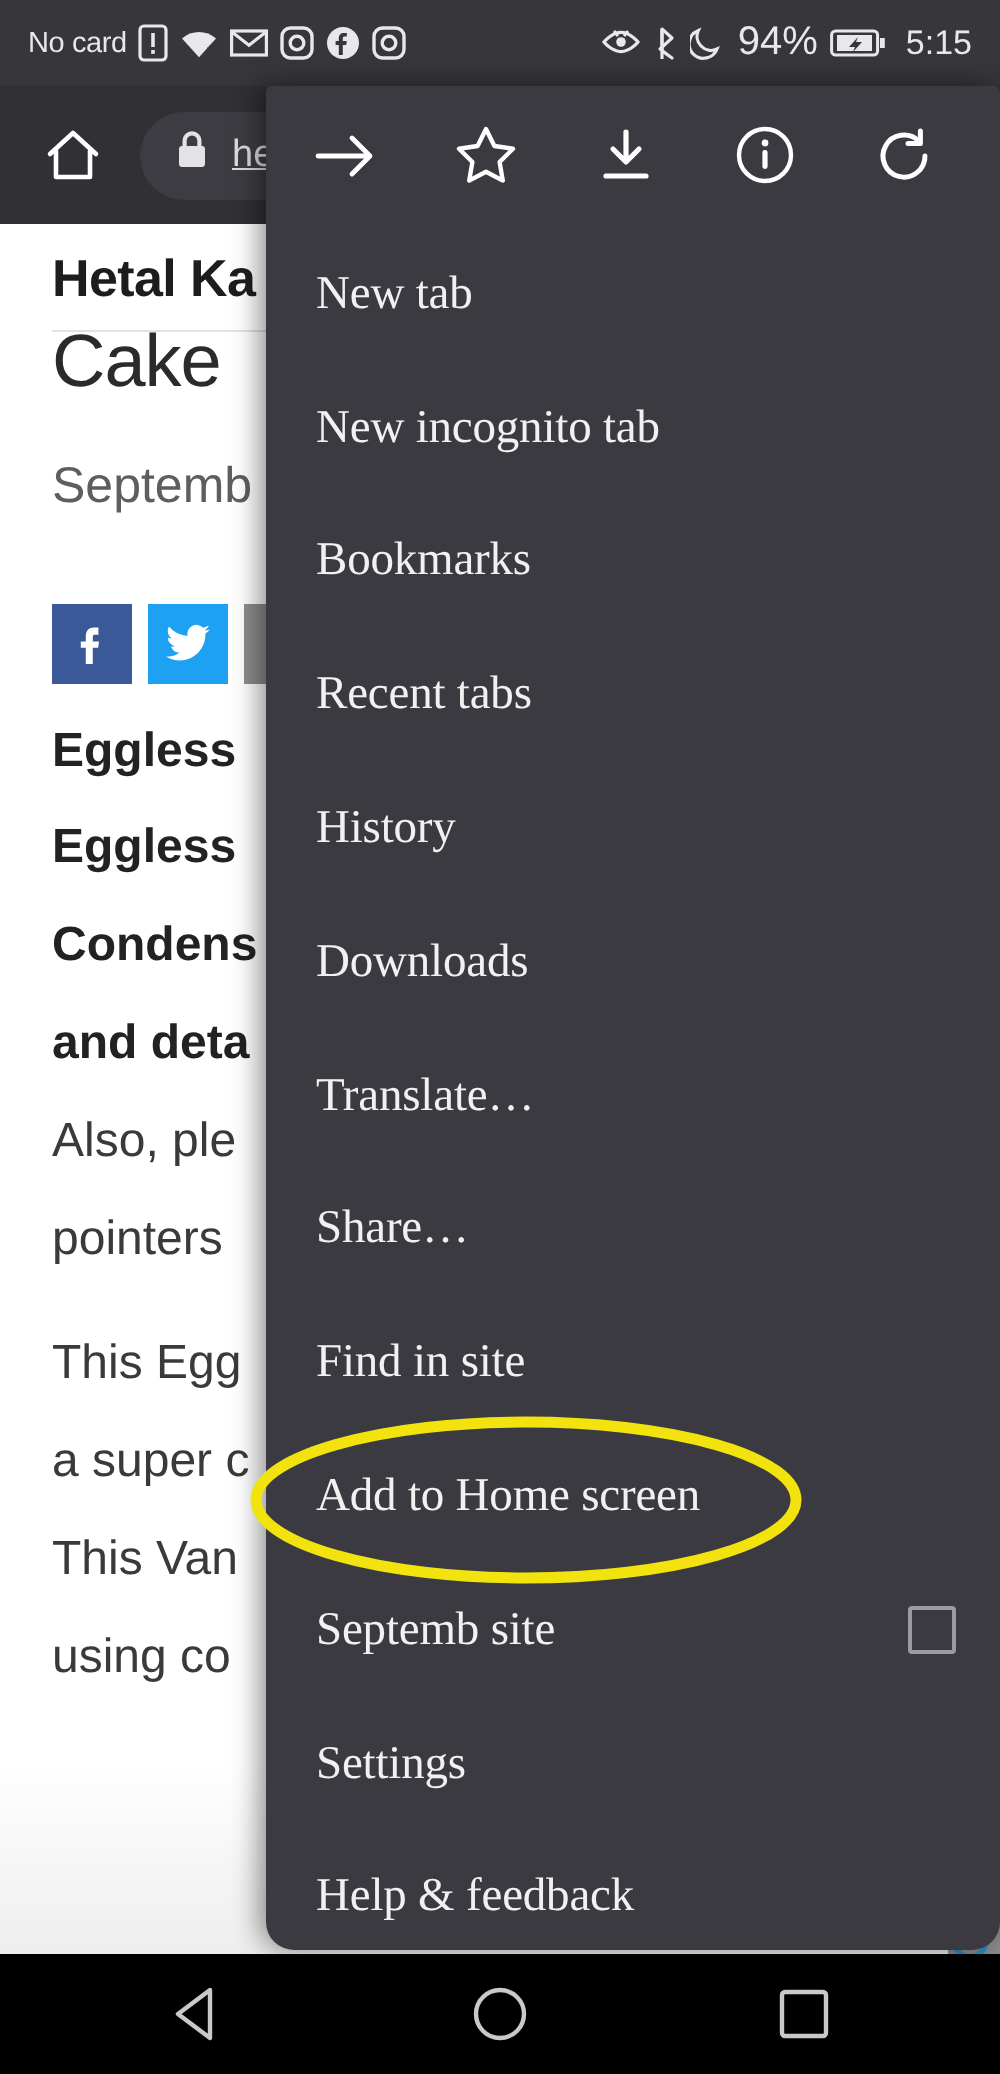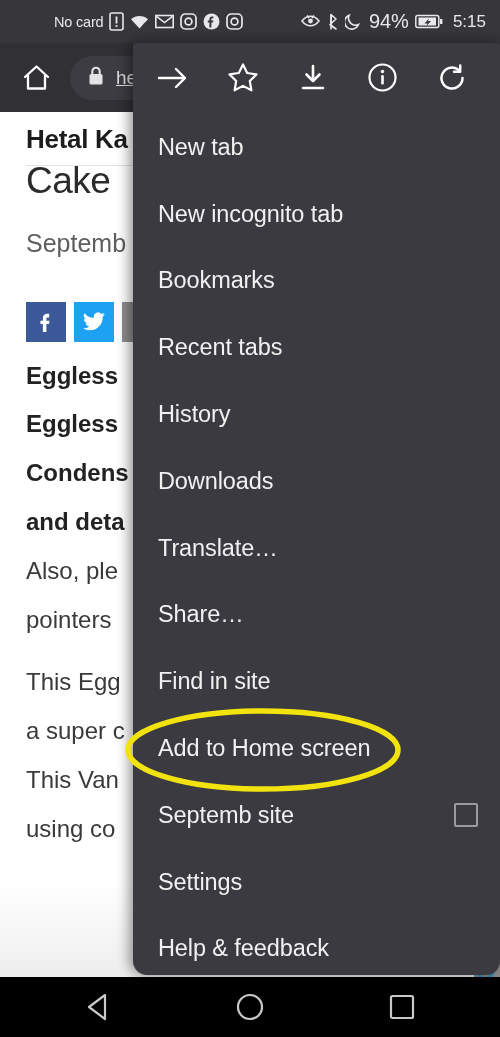--- a/index.html
+++ b/index.html
@@ -32,21 +32,20 @@
     align-items: center;
     justify-content: space-between;
     padding: 0 14px;
     box-sizing: border-box;
     color: #e8e8ea;
   }
   .sb-left, .sb-right {
     display: flex;
     align-items: center;
     gap: 6px;
-    margin-left: 40px;
   }
   .sb-text {
     font-size: 14.5px;
     letter-spacing: -0.2px;
     white-space: nowrap;
   }
   .sb-ico { display: inline-flex; align-items: center; }
   .sb-ico svg { display: block; }
   .battery-pct { font-size: 20px; margin-left: 2px; }
   .clock { font-size: 17px; margin-left: 4px; letter-spacing: 0px; }
@@ -175,20 +174,21 @@
   
   #menu {
     position: absolute;
     left: 133px; top: 43px;
     width: 367px;
     height: 932px;
     background: #3a3a40;
     border-radius: 3px 3px 14px 14px;
     box-shadow: -3px 0 14px rgba(0,0,0,0.45);
     overflow: hidden;
+    font-family: Liberation Serif, serif;
   }
   #menu-iconrow {
     height: 69px;
     display: flex;
     align-items: center;
     justify-content: space-between;
     padding: 0 22px 0 14px;
     box-sizing: border-box;
   }
   .menu-icon-btn {

